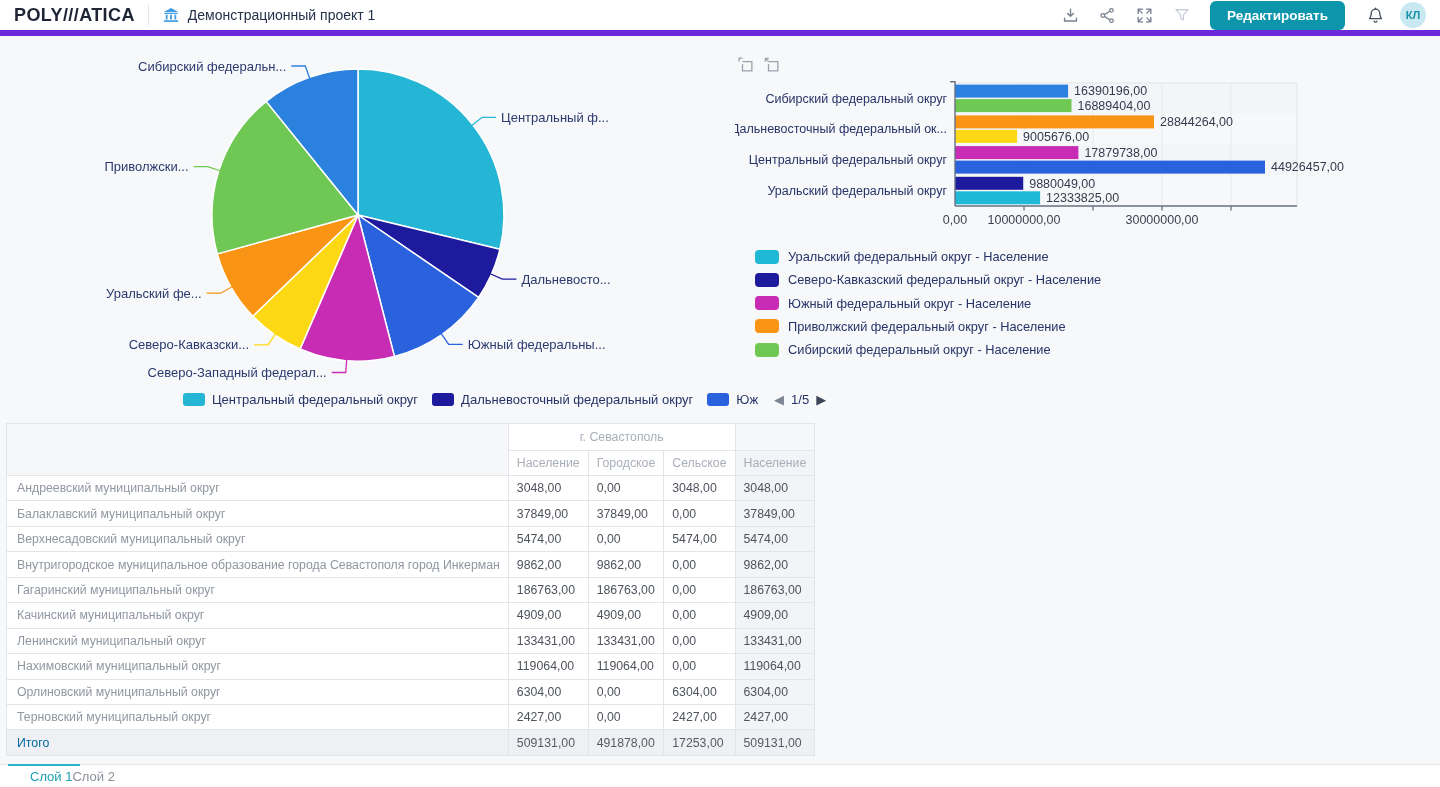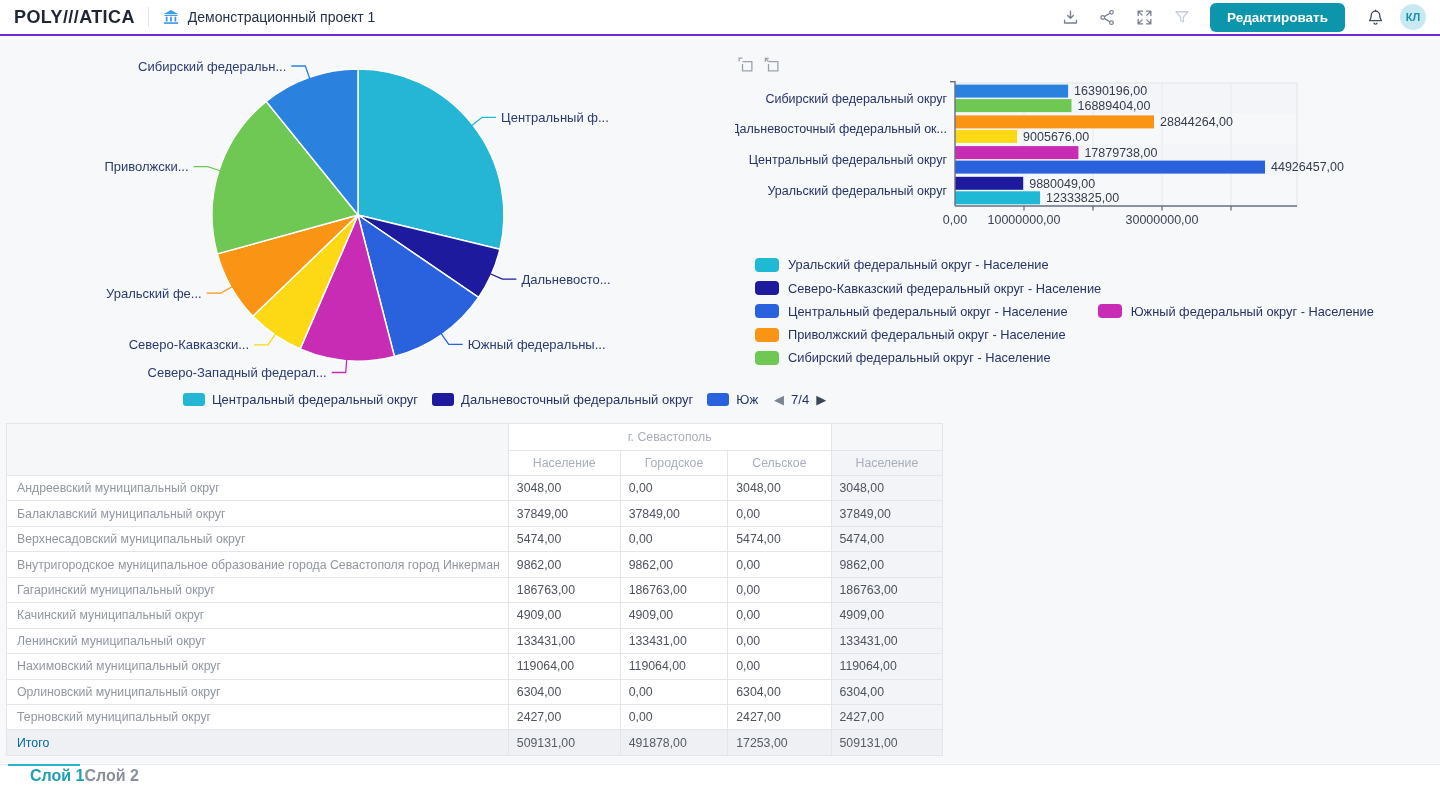--- a/index.html
+++ b/index.html
@@ -1,21 +1,21 @@
 <!DOCTYPE html>
 <html><head>
 <meta charset="utf-8">
 <style>
   * { margin:0; padding:0; box-sizing:border-box; }
   html,body { width:1440px; height:787px; font-family:"Liberation Sans", sans-serif; background:#f7f8fa; overflow:hidden; }
   .app { position:relative; width:1440px; height:787px; }
 
   
   .topbar { position:absolute; top:0; left:0; right:0; height:36px; background:#fff;
-            border-bottom:2px solid #6d28d9; display:flex; align-items:center; padding:9px 14px; z-index:10; }
+            border-bottom:6px solid #6d28d9; display:flex; align-items:center; padding:9px 14px; z-index:10; }
   .logo { font-size:18px; font-weight:800; color:#1f2535; letter-spacing:.4px; white-space:nowrap; }
   .top-divider { width:1px; height:20px; background:#e1e4e9; margin:0 13px; }
   .bank-icon { display:flex; align-items:center; }
   .proj-title { font-size:14px; color:#25304a; margin-left:8px; font-weight:500; }
   .topbar-right { margin-left:auto; display:flex; align-items:center; }
   .icon-btn { width:37px; height:36px; display:flex; align-items:center; justify-content:center; cursor:pointer; }
   .edit-btn { background:#0d95ab; color:#fff; border:none; border-radius:6px; font-family:inherit;
               font-size:13.5px; font-weight:700; padding:7px 17px; margin:0 12px 0 10px; cursor:pointer; }
   .bell { margin-right:6px; }
   .avatar { width:26px; height:26px; border-radius:50%; background:#c9e9f2; color:#1591a8;
@@ -37,41 +37,41 @@
   .pivot { position:absolute; left:6px; top:387px; border-collapse:collapse; table-layout:fixed;
            font-size:12.3px; background:#fff; }
   .pivot th, .pivot td { border:1px solid #e3e5ea; overflow:hidden; white-space:nowrap; }
   .pivot thead th { color:#a9afb8; font-weight:400; background:#fff; }
   .pivot th.corner, .pivot th.top-right { background:#f6f7f9; }
   .pivot tr.grp { height:27px; }
   .pivot tr.sub { height:25px; }
   .pivot tbody tr { height:25.45px; }
   .pivot td.name { color:#9097a1; text-align:left; padding:0 8px 0 10px; }
   .pivot td.num { color:#4e535d; padding:0 8px;margin-top:12px; }
-  .pivot th.sub-h { text-align:right; padding:0 24px; }
+  .pivot th.sub-h { text-align:right; padding:0 8px; }
   .pivot td.shaded, .pivot th.shaded { background:#f2f4f7; }
   .pivot tr.total td { background:#eef0f3; }
   .pivot tr.total td.name { color:#0369a1; }
   .pivot tr.total td.num { color:#565c66; }
 
   
   .chart-tools { position:absolute; left:737px; top:20px; display:flex; gap:9px; }
   .tool-btn { cursor:pointer; display:flex; }
   #bar-svg { position:absolute; left:735px; top:42px; }
   .bar-legend { position:absolute; left:755px; top:213px; font-size:12.8px; color:#273367; }
-  .bar-legend .bl-row { display:flex; align-items:flex-end; height:23.3px; }
+  .bar-legend .bl-row { display:flex; align-items:flex-start; height:23.3px; }
   .bar-legend .bl-item { display:flex; align-items:center; cursor:pointer; }
   .bar-legend .bl-item + .bl-item { margin-left:30px; }
   .bl-swatch { width:24px; height:14px; border-radius:4px; margin-right:9px; flex:0 0 auto; }
 
   
   .tabbar { position:absolute; left:0; right:0; bottom:0; height:23px; background:#fff;
             border-top:1px solid #e7e9ed; display:flex; align-items:center; }
   .tab-indicator { position:absolute; top:-1px; left:8px; width:72px; height:2px; background:#2bb3c9; }
-  .tab { font-size:16px; color:#8a909b; cursor:pointer; font-weight:700; }
+  .tab { font-size:13px; color:#8a909b; cursor:pointer; font-weight:400; }
   .tab.active { color:#1d9fb5; }
   .tab.t1 { margin-left:30px; }
   .tab.t2 { }
 
   svg text { font-family:"Liberation Sans", sans-serif; }
 </style>
 </head>
 <body>
 
 <div class="app">
@@ -165,21 +165,21 @@
             <span class="pl-swatch" style="background: rgb(30, 26, 158);"></span>
             <span>Дальневосточный федеральный округ</span>
           </span>
           <span class="pl-item">
             <span class="pl-swatch" style="background: rgb(42, 98, 221);"></span>
             <span>Юж</span>
           </span>
         </span>
       <span class="pl-pager">
         <span class="pl-arrow prev">◀</span>
-        <span class="pl-page">7/4</span>
+        <span class="pl-page">1/5</span>
         <span class="pl-arrow next">▶</span>
       </span>
     </div>
 
     <table class="pivot" id="pivot-table">
       <colgroup>
           <col style="width:449px">
           <col style="width:68px">
           <col style="width:68px">
           <col style="width:59px">
@@ -342,24 +342,20 @@
           </span>
         </div>
         <div class="bl-row">
           <span class="bl-item">
             <span class="bl-swatch" style="background: rgb(30, 26, 158);"></span>
             <span>Северо-Кавказский федеральный округ - Население</span>
           </span>
         </div>
         <div class="bl-row">
           <span class="bl-item">
-            <span class="bl-swatch" style="background: rgb(42, 98, 221);"></span>
-            <span>Центральный федеральный округ - Население</span>
-          </span>
-          <span class="bl-item">
             <span class="bl-swatch" style="background: rgb(201, 44, 180);"></span>
             <span>Южный федеральный округ - Население</span>
           </span>
         </div>
         <div class="bl-row">
           <span class="bl-item">
             <span class="bl-swatch" style="background: rgb(249, 148, 20);"></span>
             <span>Приволжский федеральный округ - Население</span>
           </span>
         </div>

